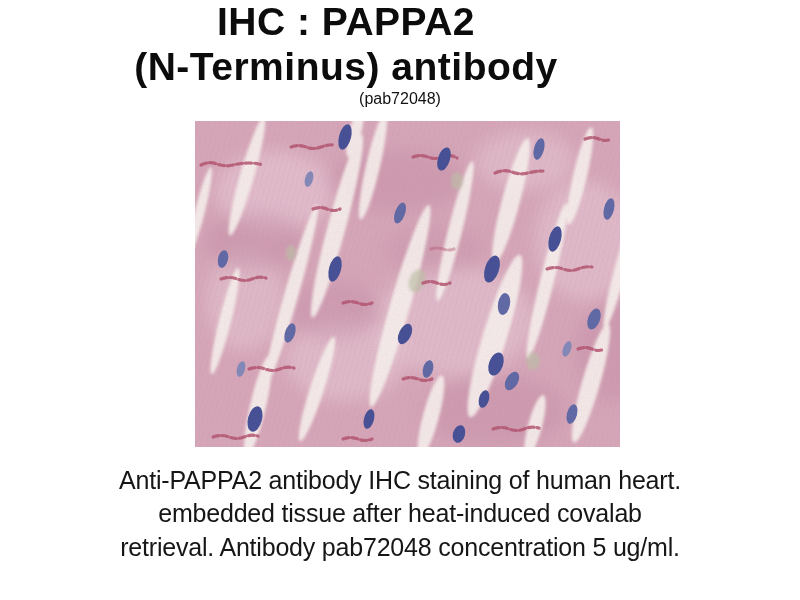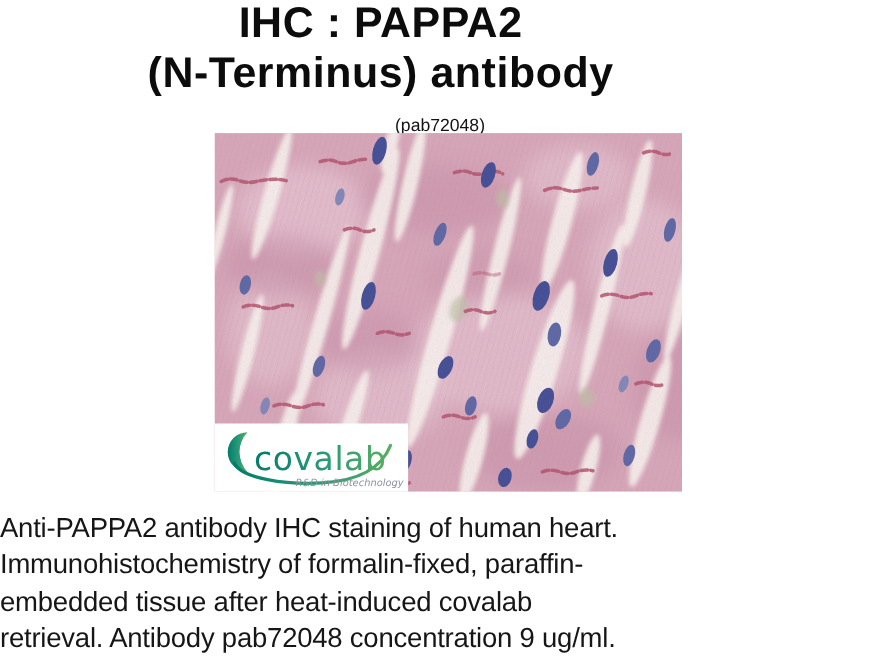--- a/index.html
+++ b/index.html
@@ -20,35 +20,34 @@
     letter-spacing: 0.5px;
     white-space: nowrap;
   }
   #title-line-1 { top: 0px; }
   #title-line-2 { top: 45px; text-align: center; }
   .catalog {
     position: absolute; top: 90px; left: 0; width: 800px;
     text-align: center;
     font-size: 16px;
     color: #121212;
-    margin-top: 16px;
   }
   .micrograph {
     position: absolute; left: 195px; top: 121px;
     width: 425px; height: 326px;
   }
   .micrograph > svg { display: block; }
   .logo-box {
     position: absolute; left: 0; bottom: 0;
     width: 176px; height: 62px;
     background: #ffffff;
   }
   .caption {
     position: absolute; top: 464px; left: 0; width: 800px;
-    text-align: left;
+    text-align: center;
     font-size: 25px;
     line-height: 33.4px;
     color: #161616;
     letter-spacing: -0.2px;
   }
 </style>
 </head>
 <body>
 
 <div class="title-line" id="title-line-1">IHC : PAPPA2</div>
@@ -164,35 +163,19 @@
       <ellipse cx="414" cy="88" rx="5" ry="11" fill="#5a68a5" transform="rotate(14 414 88)"></ellipse>
       <ellipse cx="264" cy="313" rx="6" ry="9" fill="#3f4e95" transform="rotate(16 264 313)"></ellipse>
       <ellipse cx="114" cy="58" rx="4" ry="8" fill="#7f89b9" transform="rotate(15 114 58)"></ellipse>
       <ellipse cx="46" cy="248" rx="4" ry="8" fill="#7f89b9" transform="rotate(15 46 248)"></ellipse>
       <ellipse cx="372" cy="228" rx="4" ry="8" fill="#7f89b9" transform="rotate(20 372 228)"></ellipse>
     </g>
 
     <rect width="425" height="326" filter="url(#grain)" opacity="0.28"></rect>
   </svg>
 
-  <div class="logo-box">
-    <svg width="176" height="62" viewBox="0 0 176 62">
-      <defs>
-        <linearGradient id="lg" x1="0" y1="0" x2="1" y2="0">
-          <stop offset="0" stop-color="#037c6d"></stop>
-          <stop offset="0.55" stop-color="#2b9a77"></stop>
-          <stop offset="1" stop-color="#58ae62"></stop>
-        </linearGradient>
-      </defs>
-      <path d="M 30,8 A 18,18 0 0 0 30,44 A 26,26 0 0 1 30,8 Z" fill="url(#lg)"></path>
-      <path d="M 18,36 C 24,50 66,56 98,54 C 132,52 152,40 160,20" fill="none" stroke="url(#lg)" stroke-width="3" stroke-linecap="round"></path>
-      <text x="36" y="42" font-size="30" letter-spacing="0.5" fill="url(#lg)" font-family="DejaVu Sans, sans-serif">covalab</text>
-      <text x="172" y="57" font-size="9" font-style="italic" text-anchor="end" fill="#8d939b" font-family="DejaVu Sans, sans-serif">R&amp;D in Biotechnology</text>
-    </svg>
-  </div>
 </div>
 
 <div class="caption">
   <div>Anti-PAPPA2 antibody IHC staining of human heart.</div>
-  <div>Immunohistochemistry of formalin-fixed, paraffin-</div>
   <div>embedded tissue after heat-induced covalab</div>
-  <div>retrieval. Antibody pab72048 concentration 9 ug/ml.</div>
+  <div>retrieval. Antibody pab72048 concentration 5 ug/ml.</div>
 </div>
 
 </body></html>

